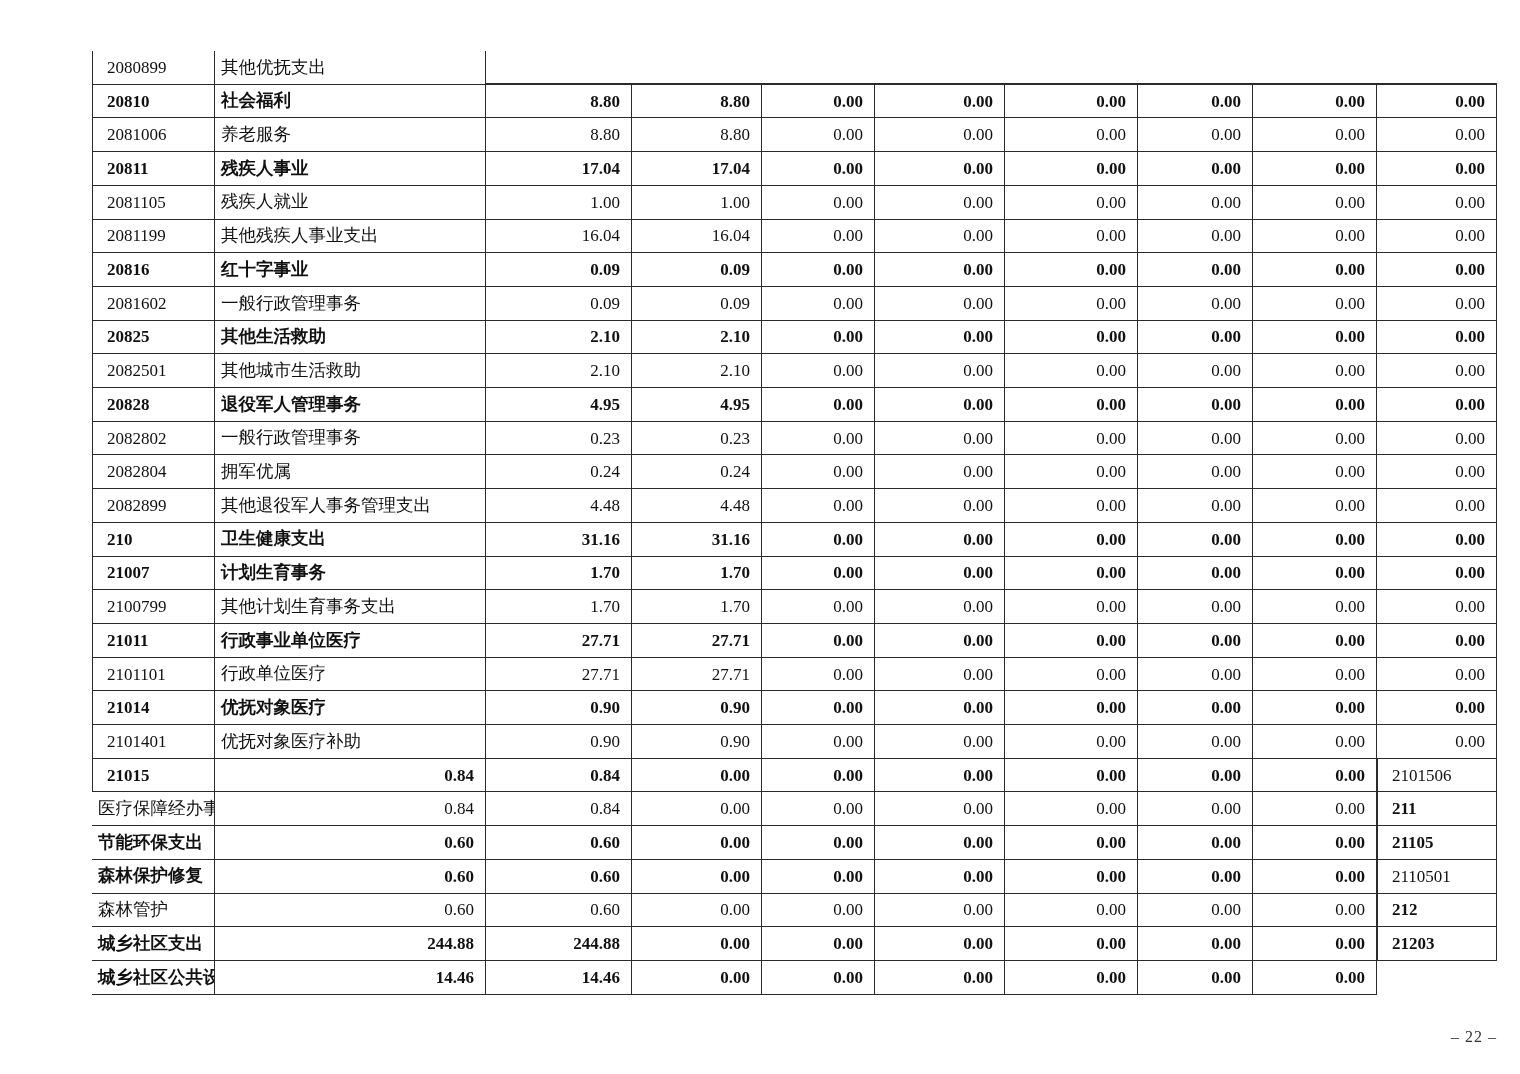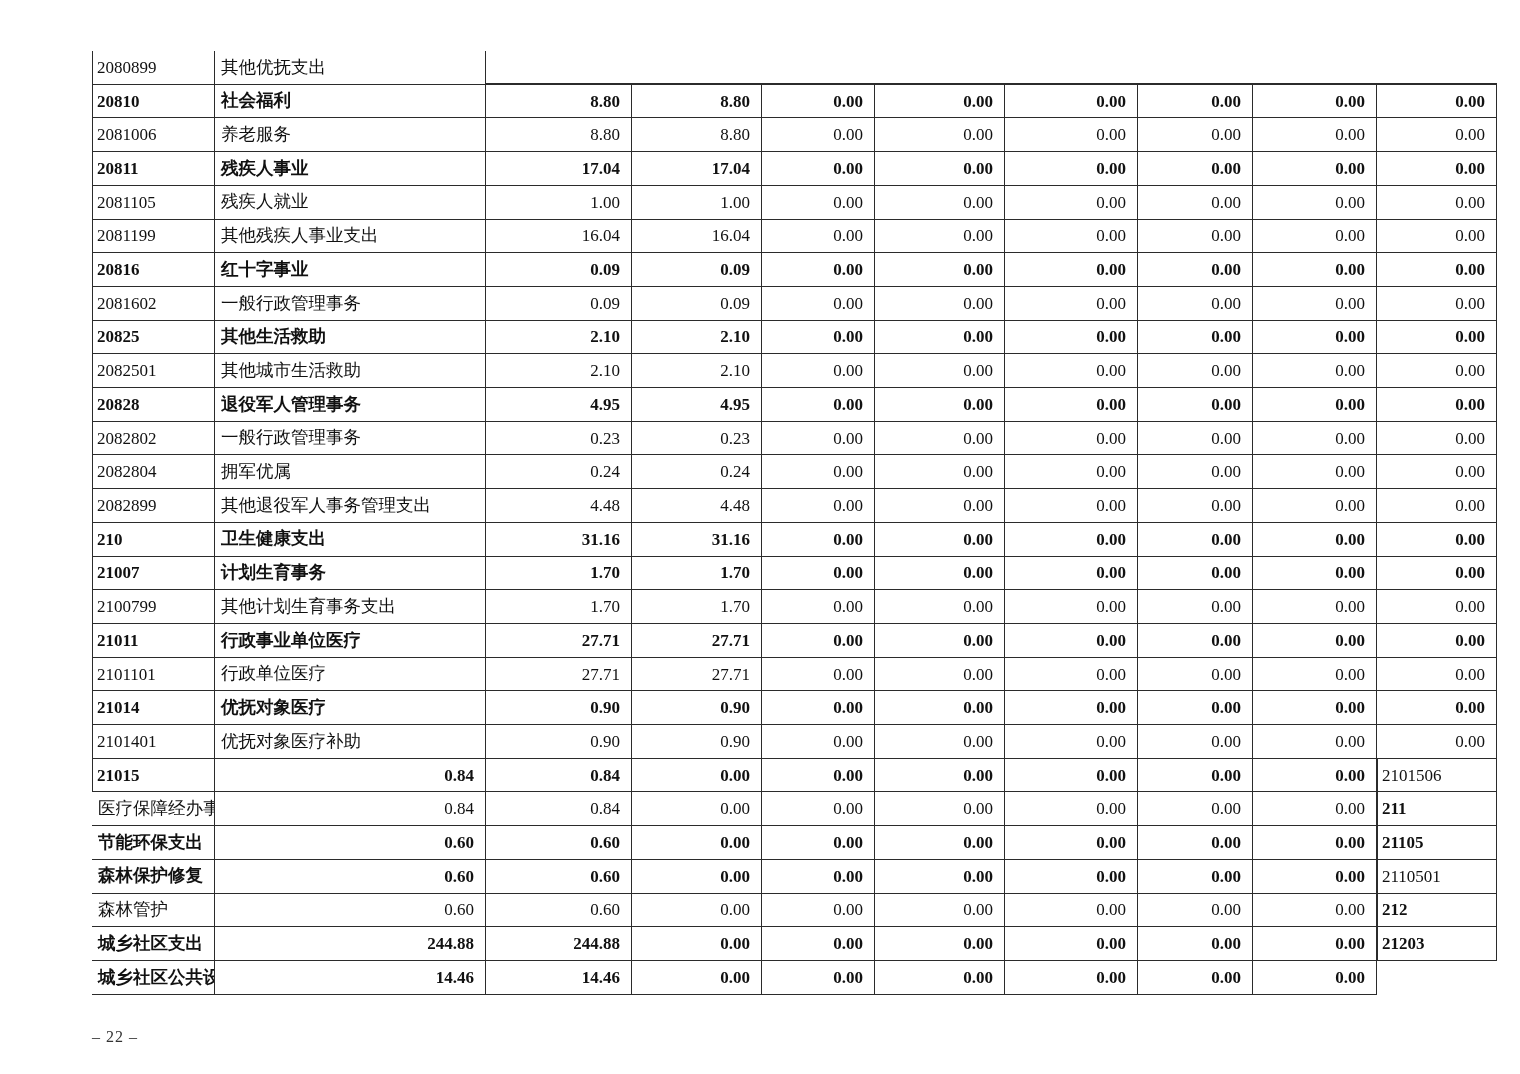--- a/index.html
+++ b/index.html
@@ -27,30 +27,30 @@
     display: flex;
     align-items: center;
     font-size: 17px;
     line-height: 1;
     white-space: nowrap;
     overflow: hidden;
     background: #ffffff;
   }
   .cell.first { border-left: 1.5px solid #2b2b2b; }
   .cell.top   { border-top: 1.5px solid #2b2b2b; margin-top: 32px; }
-  .c-code { padding-left: 4px; justify-content: flex-start; }
+  .c-code { padding-left: 14px; justify-content: flex-start; }
   .c-name { padding-left: 6px; justify-content: flex-start; font-size: 17.5px; }
   .c-num  { padding-right: 11px; justify-content: flex-end; }
   .bold   { font-weight: bold; }
 
   .page-footer {
     position: absolute;
     left: 92px; top: 1028px;
     width: 1405px;
-    text-align: left;
+    text-align: right;
     font-size: 16px;
     color: #333333;
     letter-spacing: 1px;
   }
 </style>
 </head>
 <body>
 
 <div class="page">
 

